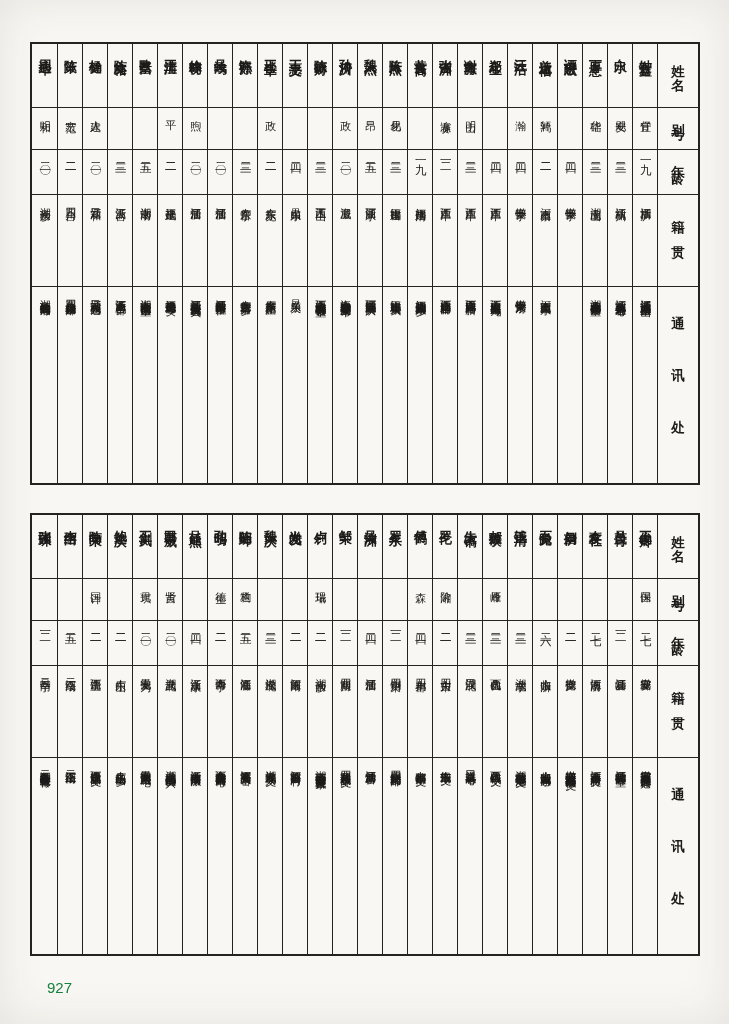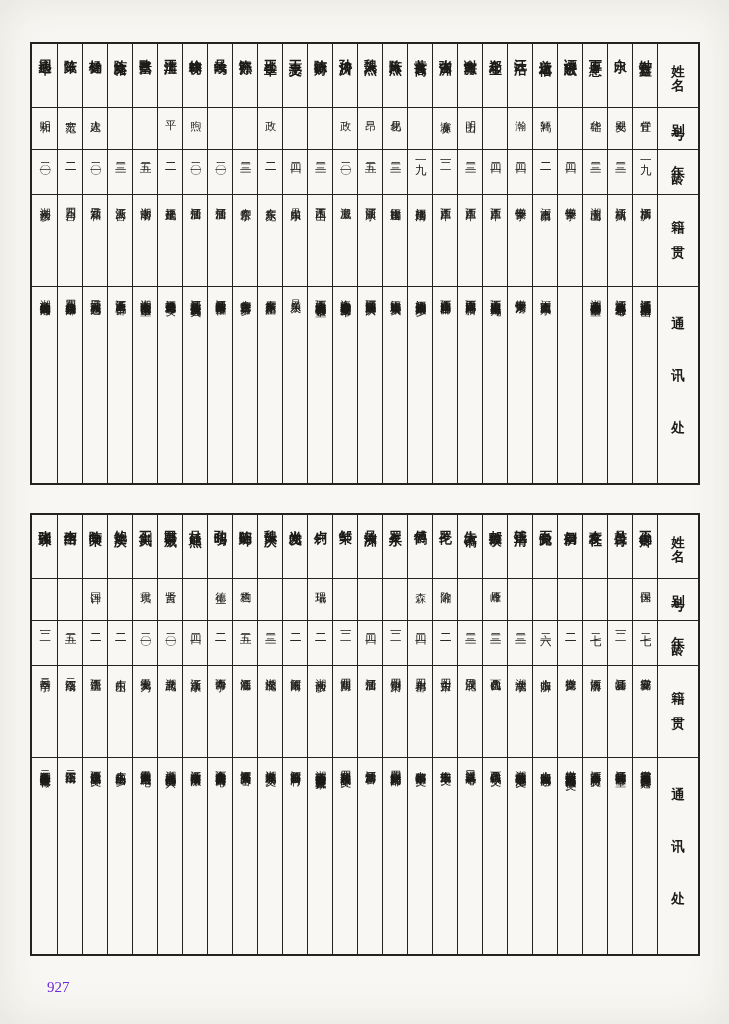--- a/index.html
+++ b/index.html
@@ -32,21 +32,21 @@
               letter-spacing:1.5px; padding-top:5px; }
   .val-age { font-size:11.5px; }
   .hdr { font-size:13.5px; font-weight:bold; line-height:15px; }
   .hdr-name    { letter-spacing:14px; padding-top:9px; }
   .hdr-alias   { letter-spacing:5px;  padding-top:4px; }
   .hdr-age     { letter-spacing:6px;  padding-top:4px; }
   .hdr-origin  { letter-spacing:26px; padding-top:14px; }
   .hdr-address { letter-spacing:52px; padding-top:18px; }
   .page-number {
     position:absolute; left:47px; top:979px;
-    font-family:Liberation Serif, serif; font-size:15px; color:#6d28d9;
+    font-family:Liberation Sans, sans-serif; font-size:15px; color:#15803d;
   }
 </style>
 </head>
 <body>
 
 <div class="page">
   <div class="content">
     <section class="dir-table">
         <div class="col header-col">
           <div class="cell cell-name">

